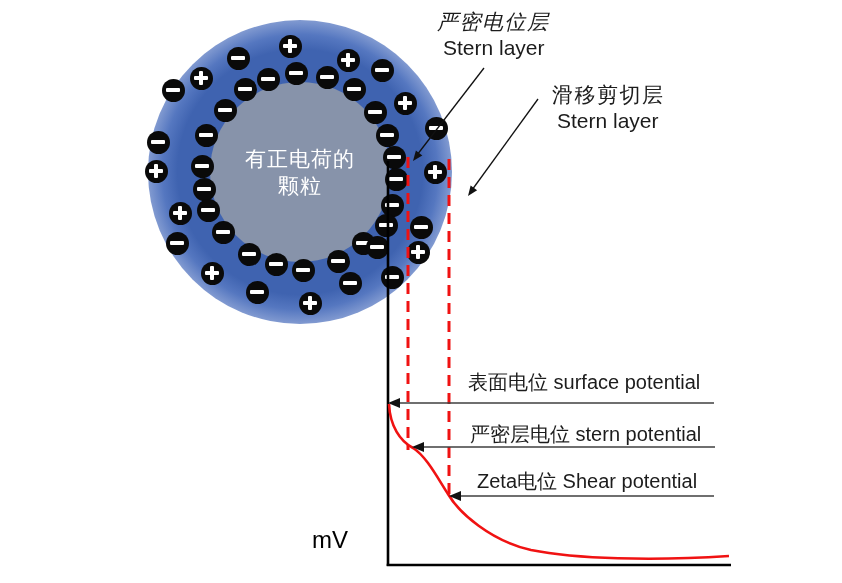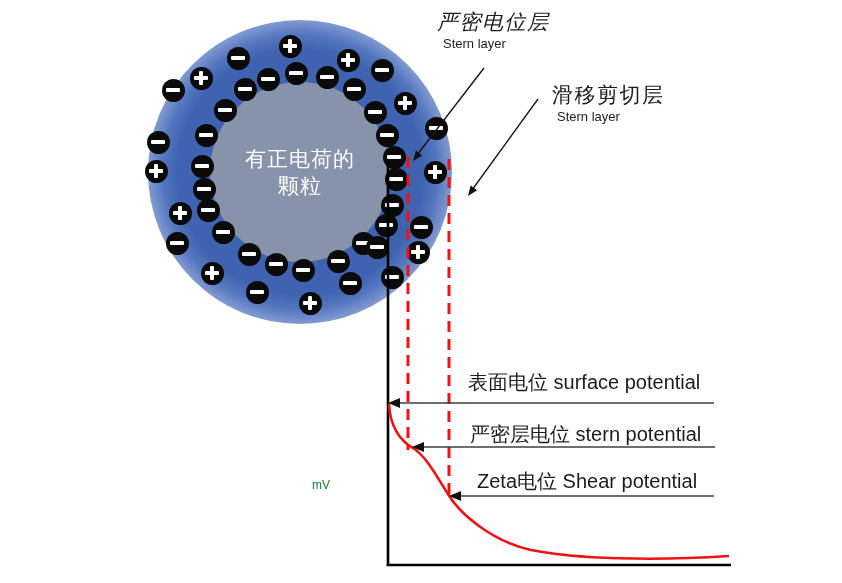--- a/index.html
+++ b/index.html
@@ -32,23 +32,23 @@
     letter-spacing:1px;text-align:center;
   }
   .ion-layer{position:absolute;left:0;top:0;width:100%;height:100%;}
   .ion{position:absolute;width:23px;height:23px;border-radius:50%;background:var(--ion-black);}
   .ion i{position:absolute;background:#fff;border-radius:1px;display:block;}
   .ion .h{left:4.5px;top:9.5px;width:14px;height:4px;}
   .ion .v{left:9.5px;top:4.5px;width:4px;height:14px;}
   .overlay{position:absolute;left:0;top:0;width:842px;height:583px;}
   .lbl{position:absolute;white-space:nowrap;color:var(--label-text);}
   .lbl-cn-big{font-size:21px;letter-spacing:1.5px;}
-  .lbl-en-big{font-size:13px;}
+  .lbl-en-big{font-size:21px;}
   .lbl-pot{font-size:20px;}
-  .lbl-mv{font-size:12px;color:#15803d;}
+  .lbl-mv{font-size:24px;color:#000000;margin-top:48px;}
 </style>
 </head>
 <body>
 
 <div class="canvas">
 
   <div class="glow"></div>
 
   <div class="particle">
     <span>有正电荷的</span>

